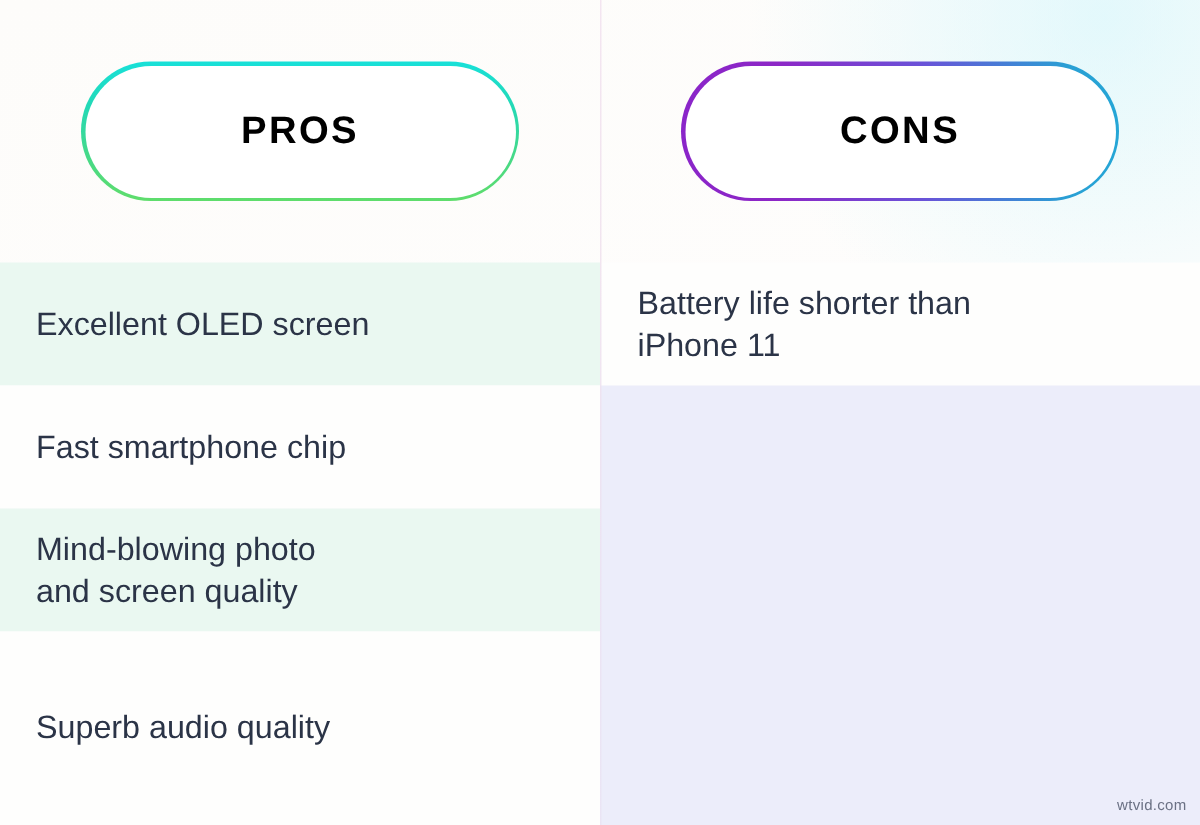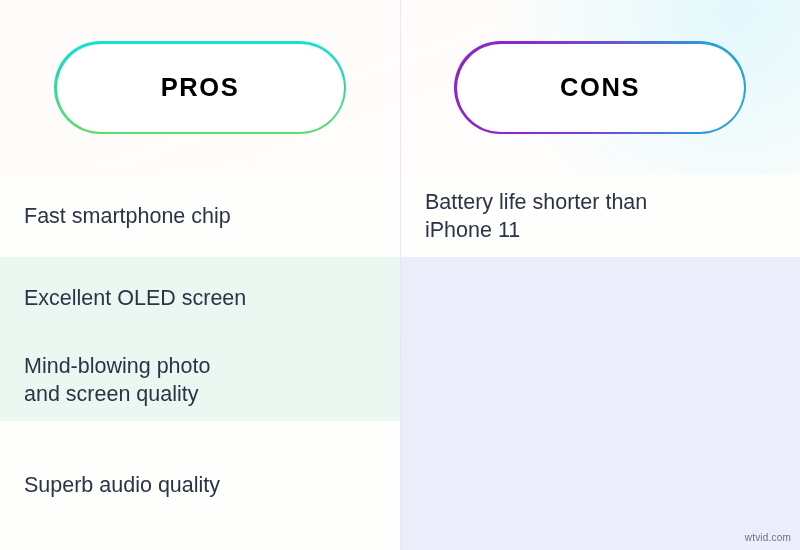--- a/index.html
+++ b/index.html
@@ -178,25 +178,25 @@
       <div class="pill pill-cons">
         <span class="pill-label">CONS</span>
       </div>
     </div>
 
   </div>
 
   <div class="table">
 
     <div class="column col-left">
+      <div class="cell tint">
+        <span class="cell-text">Excellent OLED screen</span>
+      </div>
       <div class="cell plain">
         <span class="cell-text">Fast smartphone chip</span>
-      </div>
-      <div class="cell tint">
-        <span class="cell-text">Excellent OLED screen</span>
       </div>
       <div class="cell tint">
         <span class="cell-text">Mind-blowing photo
 and screen quality</span>
       </div>
       <div class="cell plain cell-filler-left">
         <span class="cell-text">Superb audio quality</span>
       </div>
     </div>
 

